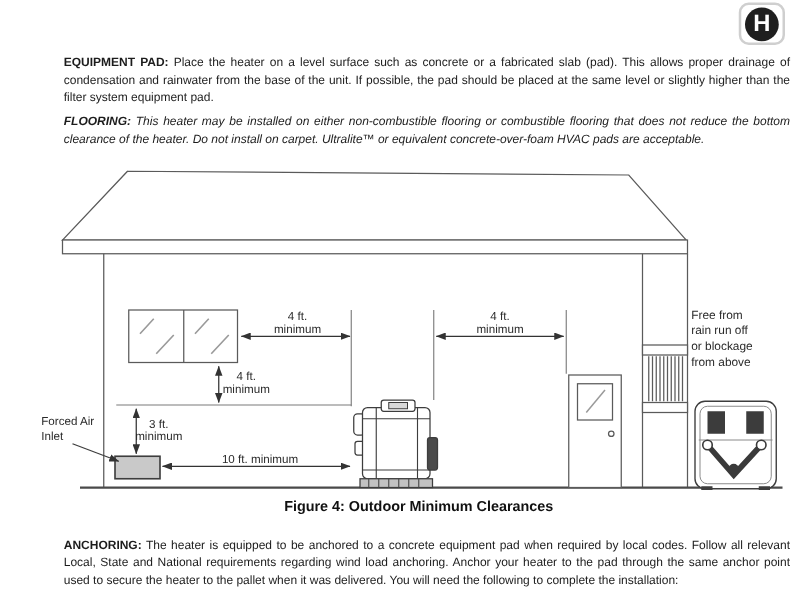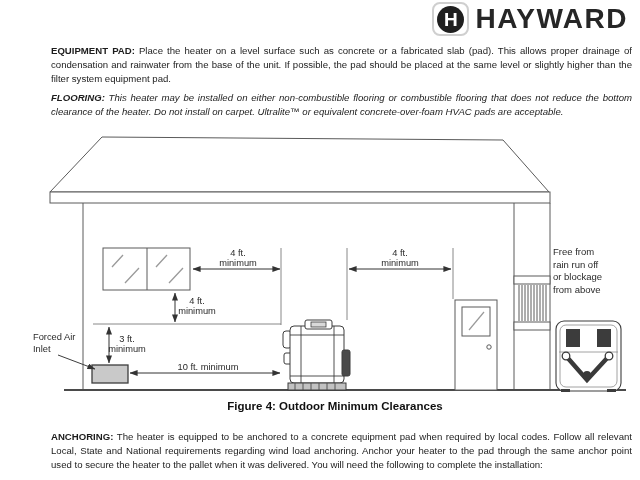--- a/index.html
+++ b/index.html
@@ -28,21 +28,20 @@
 <body>
 
 <div id="page">
 
   <div class="logo">
     <div class="logo-mark">
       <div class="logo-circle">
         <span>H</span>
       </div>
     </div>
-    <div class="logo-text">HAYWARD</div>
   </div>
 
   <div class="para p1">
     <span class="lead">EQUIPMENT PAD:</span>
     <span>Place the heater on a level surface such as concrete or a fabricated slab (pad). This allows proper drainage of condensation and rainwater from the base of the unit. If possible, the pad should be placed at the same level or slightly higher than the filter system equipment pad.</span>
   </div>
   <div class="para p2">
     <span class="lead">FLOORING:</span>
     <span>This heater may be installed on either non-combustible flooring or combustible flooring that does not reduce the bottom clearance of the heater. Do not install on carpet. Ultralite™ or equivalent concrete-over-foam HVAC pads are acceptable.</span>
   </div>

